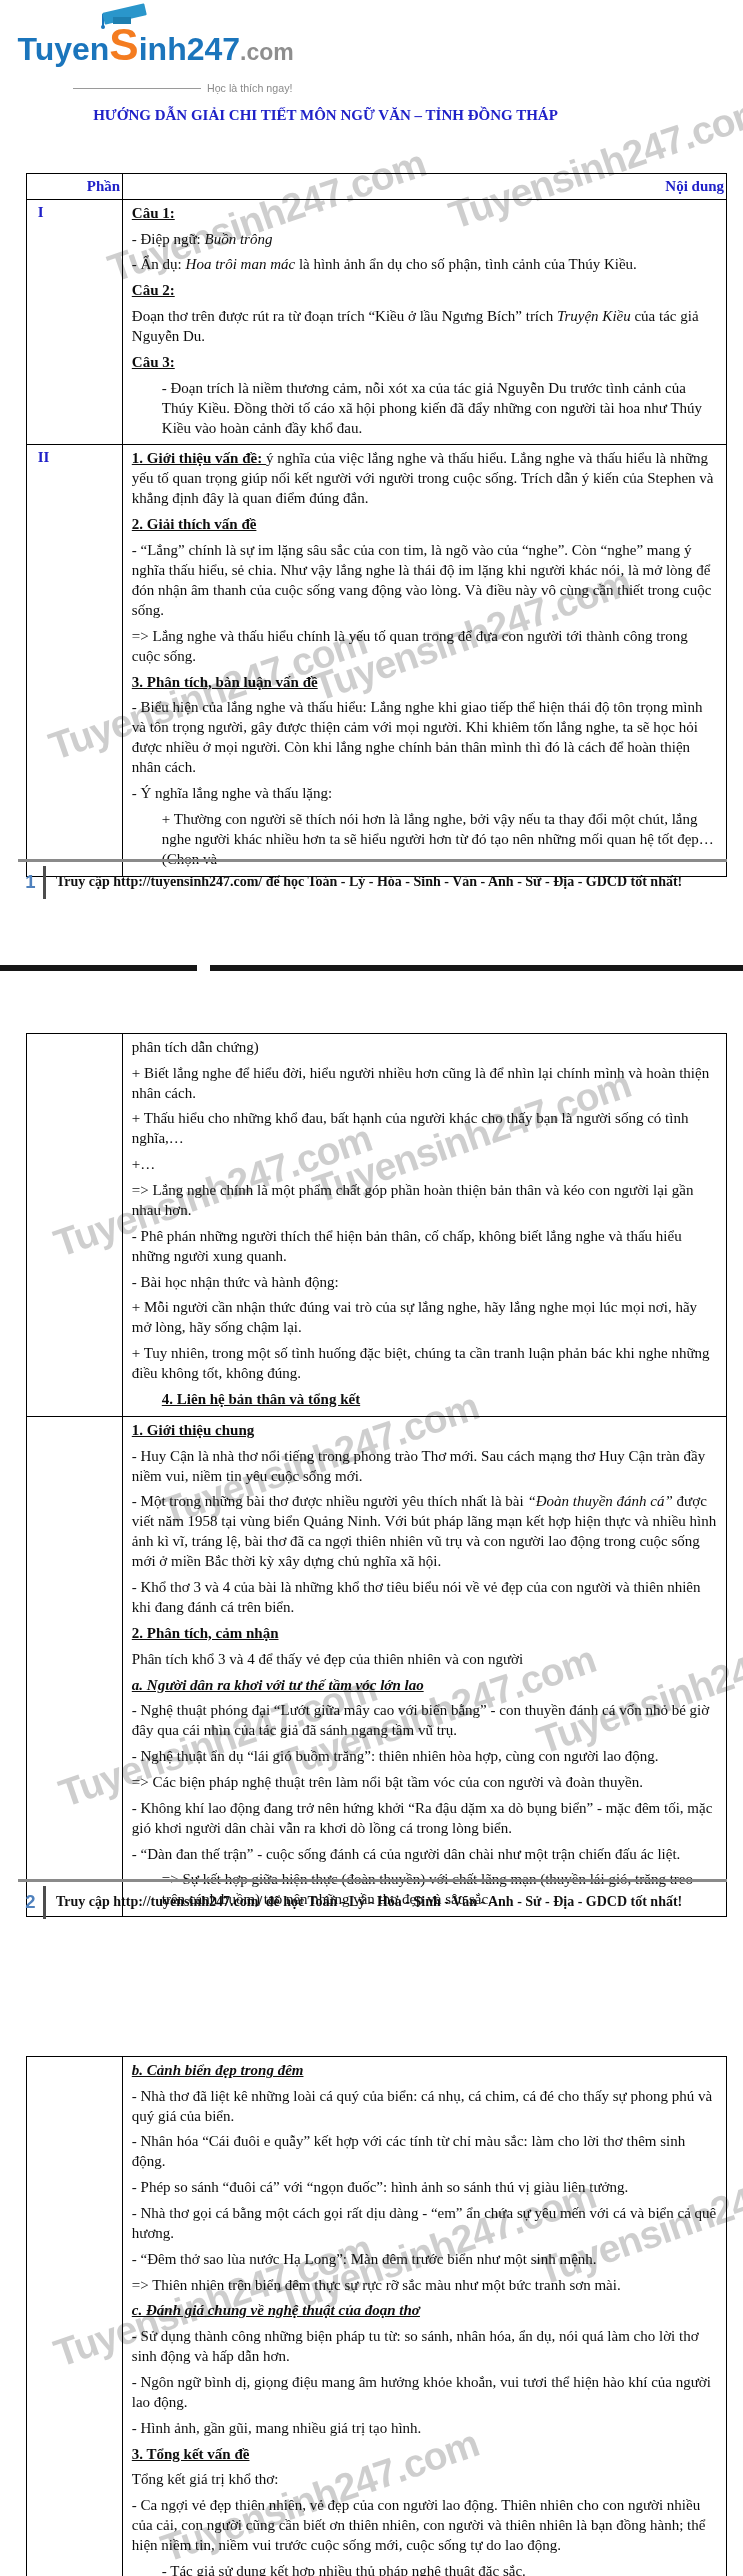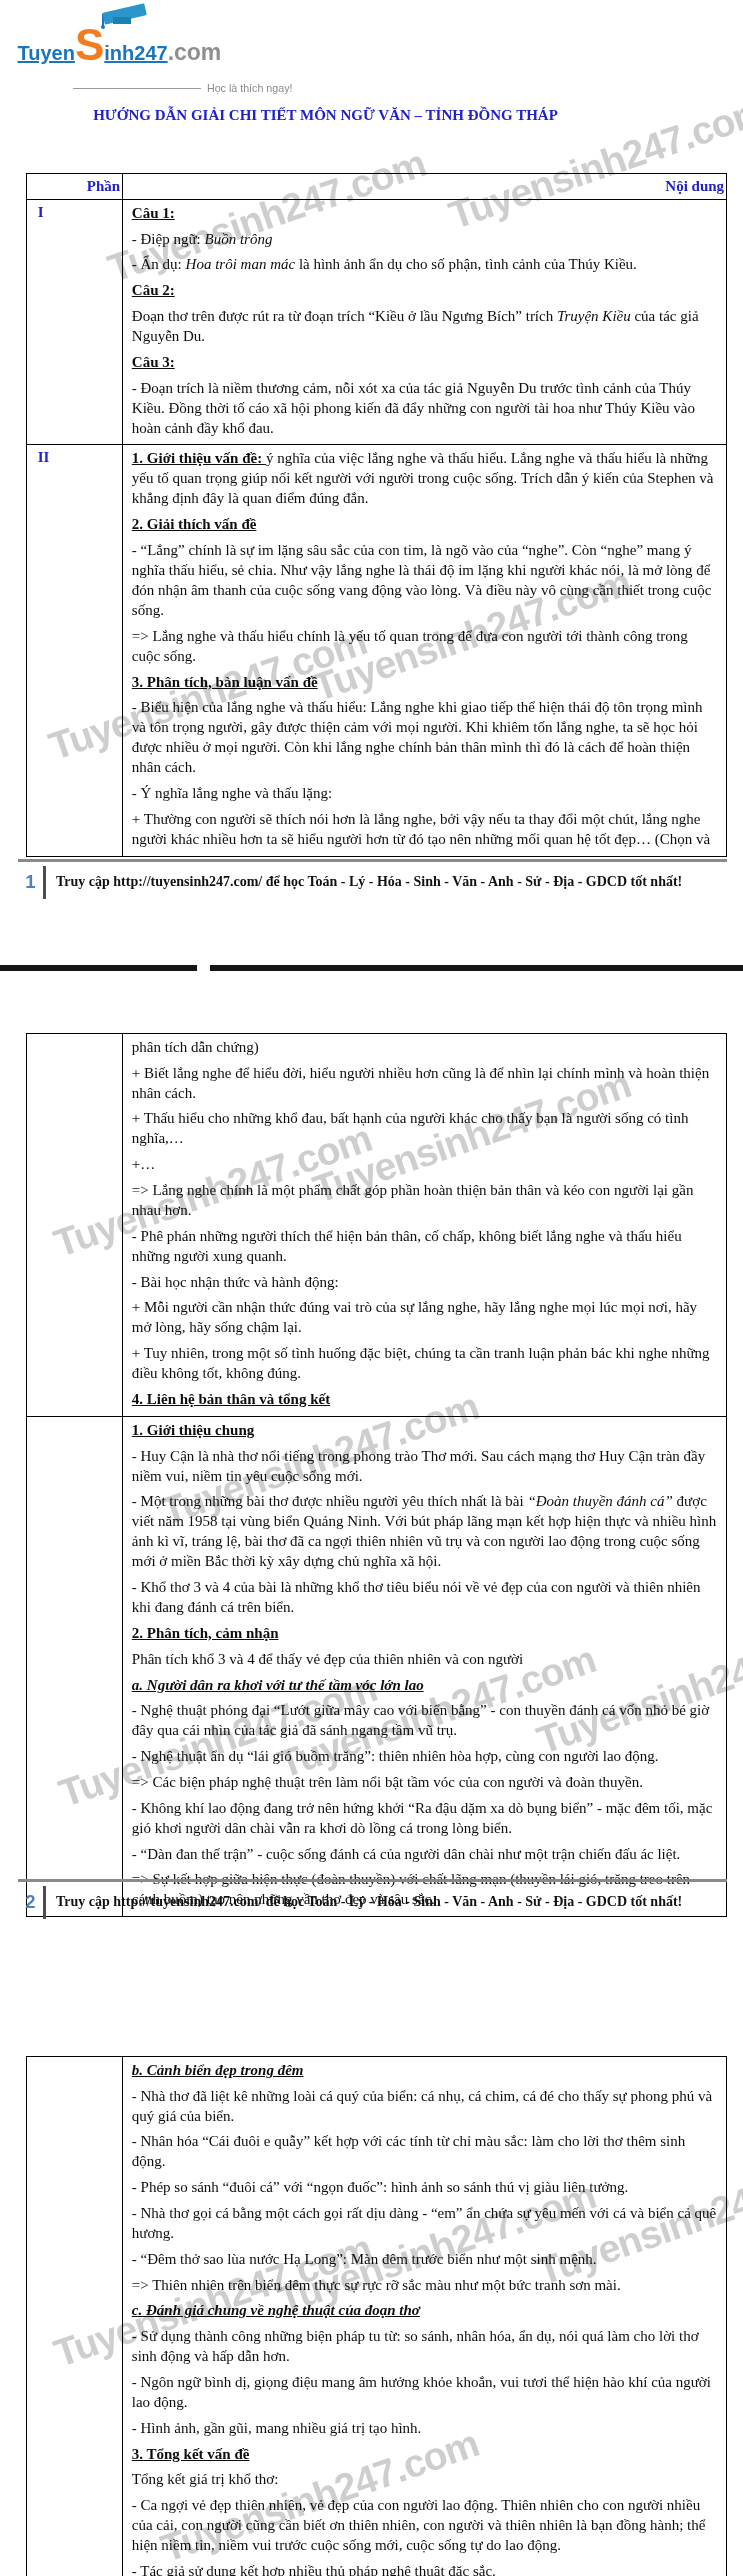--- a/index.html
+++ b/index.html
@@ -19,21 +19,21 @@
       font-family:"Liberation Sans","DejaVu Sans",sans-serif;
       font-weight:bold;font-size:39px;letter-spacing:-1px;
       color:rgba(125,125,125,0.38);
       transform:rotate(-19deg);transform-origin:0 100%;
       pointer-events:none;z-index:1;}
 
   
   .logo{position:absolute;left:17.5px;top:3.9px;z-index:3;width:283px;
         font-family:"Liberation Sans","DejaVu Sans",sans-serif;}
   .logo-row{position:relative;padding-top:19.5px;line-height:1;}
-  .lg-blue{color:var(--logo-blue);font-weight:bold;font-size:20px;text-decoration:underline;}
+  .lg-blue{color:var(--logo-blue);font-weight:bold;font-size:32px;}
   .lg-orange{color:var(--logo-orange);font-weight:bold;font-size:44px;}
   .lg-gray{color:#8e8e8e;font-weight:bold;font-size:23px;}
   .cap{position:absolute;left:82px;top:0;width:51px;height:23.4px;display:block;}
   .cap-board{position:absolute;left:3.9px;top:3.9px;width:43px;height:11.7px;
              background:var(--cap-blue);transform:rotate(-13deg);border-radius:1px;}
   .cap-head{position:absolute;left:13.6px;top:13.6px;width:17.5px;height:6.8px;background:#1E7FB0;}
   .cap-tassel{position:absolute;left:2.9px;top:9.7px;width:1.9px;height:12.7px;background:var(--logo-blue);}
   .cap-tassel:after{content:"";position:absolute;left:-1px;top:11.7px;width:3.9px;height:3.9px;
              background:var(--logo-blue);border-radius:50%;}
   .tagline-row{display:flex;align-items:center;margin-left:55px;margin-top:15px;width:220px;}
@@ -52,21 +52,21 @@
   .t1{top:173px;} .t2{top:1033px;} .t3{top:2056px;}
   .answer-table th,.answer-table td{border:1.5px solid #000;}
   .answer-table th{color:var(--title-blue);font-weight:bold;font-size:15px;
           padding:2.9px 1.9px;text-align:right;height:26px;}
   col.c1{width:96px;}
   td.label-cell{vertical-align:top;color:var(--title-blue);font-weight:bold;
           font-size:15px;padding:3.9px 3.9px 3.9px 10.7px;}
   td.content-cell{vertical-align:top;padding:1px 7.8px 2.9px 8.8px;}
   td.content-cell p{font-size:15px;line-height:20px;margin:5.8px 0;}
   td.content-cell p:first-child{margin-top:1.9px;}
-  td.content-cell p:last-child{margin-bottom:3.9px;}
+  td.content-cell p:last-child{margin-bottom:3.9px;margin-left:30px;}
   .b{font-weight:bold;text-decoration:underline;} .i{font-style:italic;}
 
   
   .page-break{position:absolute;left:0;top:965px;width:743px;height:5.8px;background:#161616;z-index:2;}
   .pb-gap{position:absolute;left:197px;top:0;width:12.7px;height:5.8px;background:#fff;}
 
   
   .page-footer{position:absolute;left:17.5px;width:709px;border-top:3.9px solid #8a8a8a;
           padding-top:3.9px;display:flex;align-items:center;z-index:2;background:transparent;}
   .f1{top:859px;} .f2{top:1879px;}

